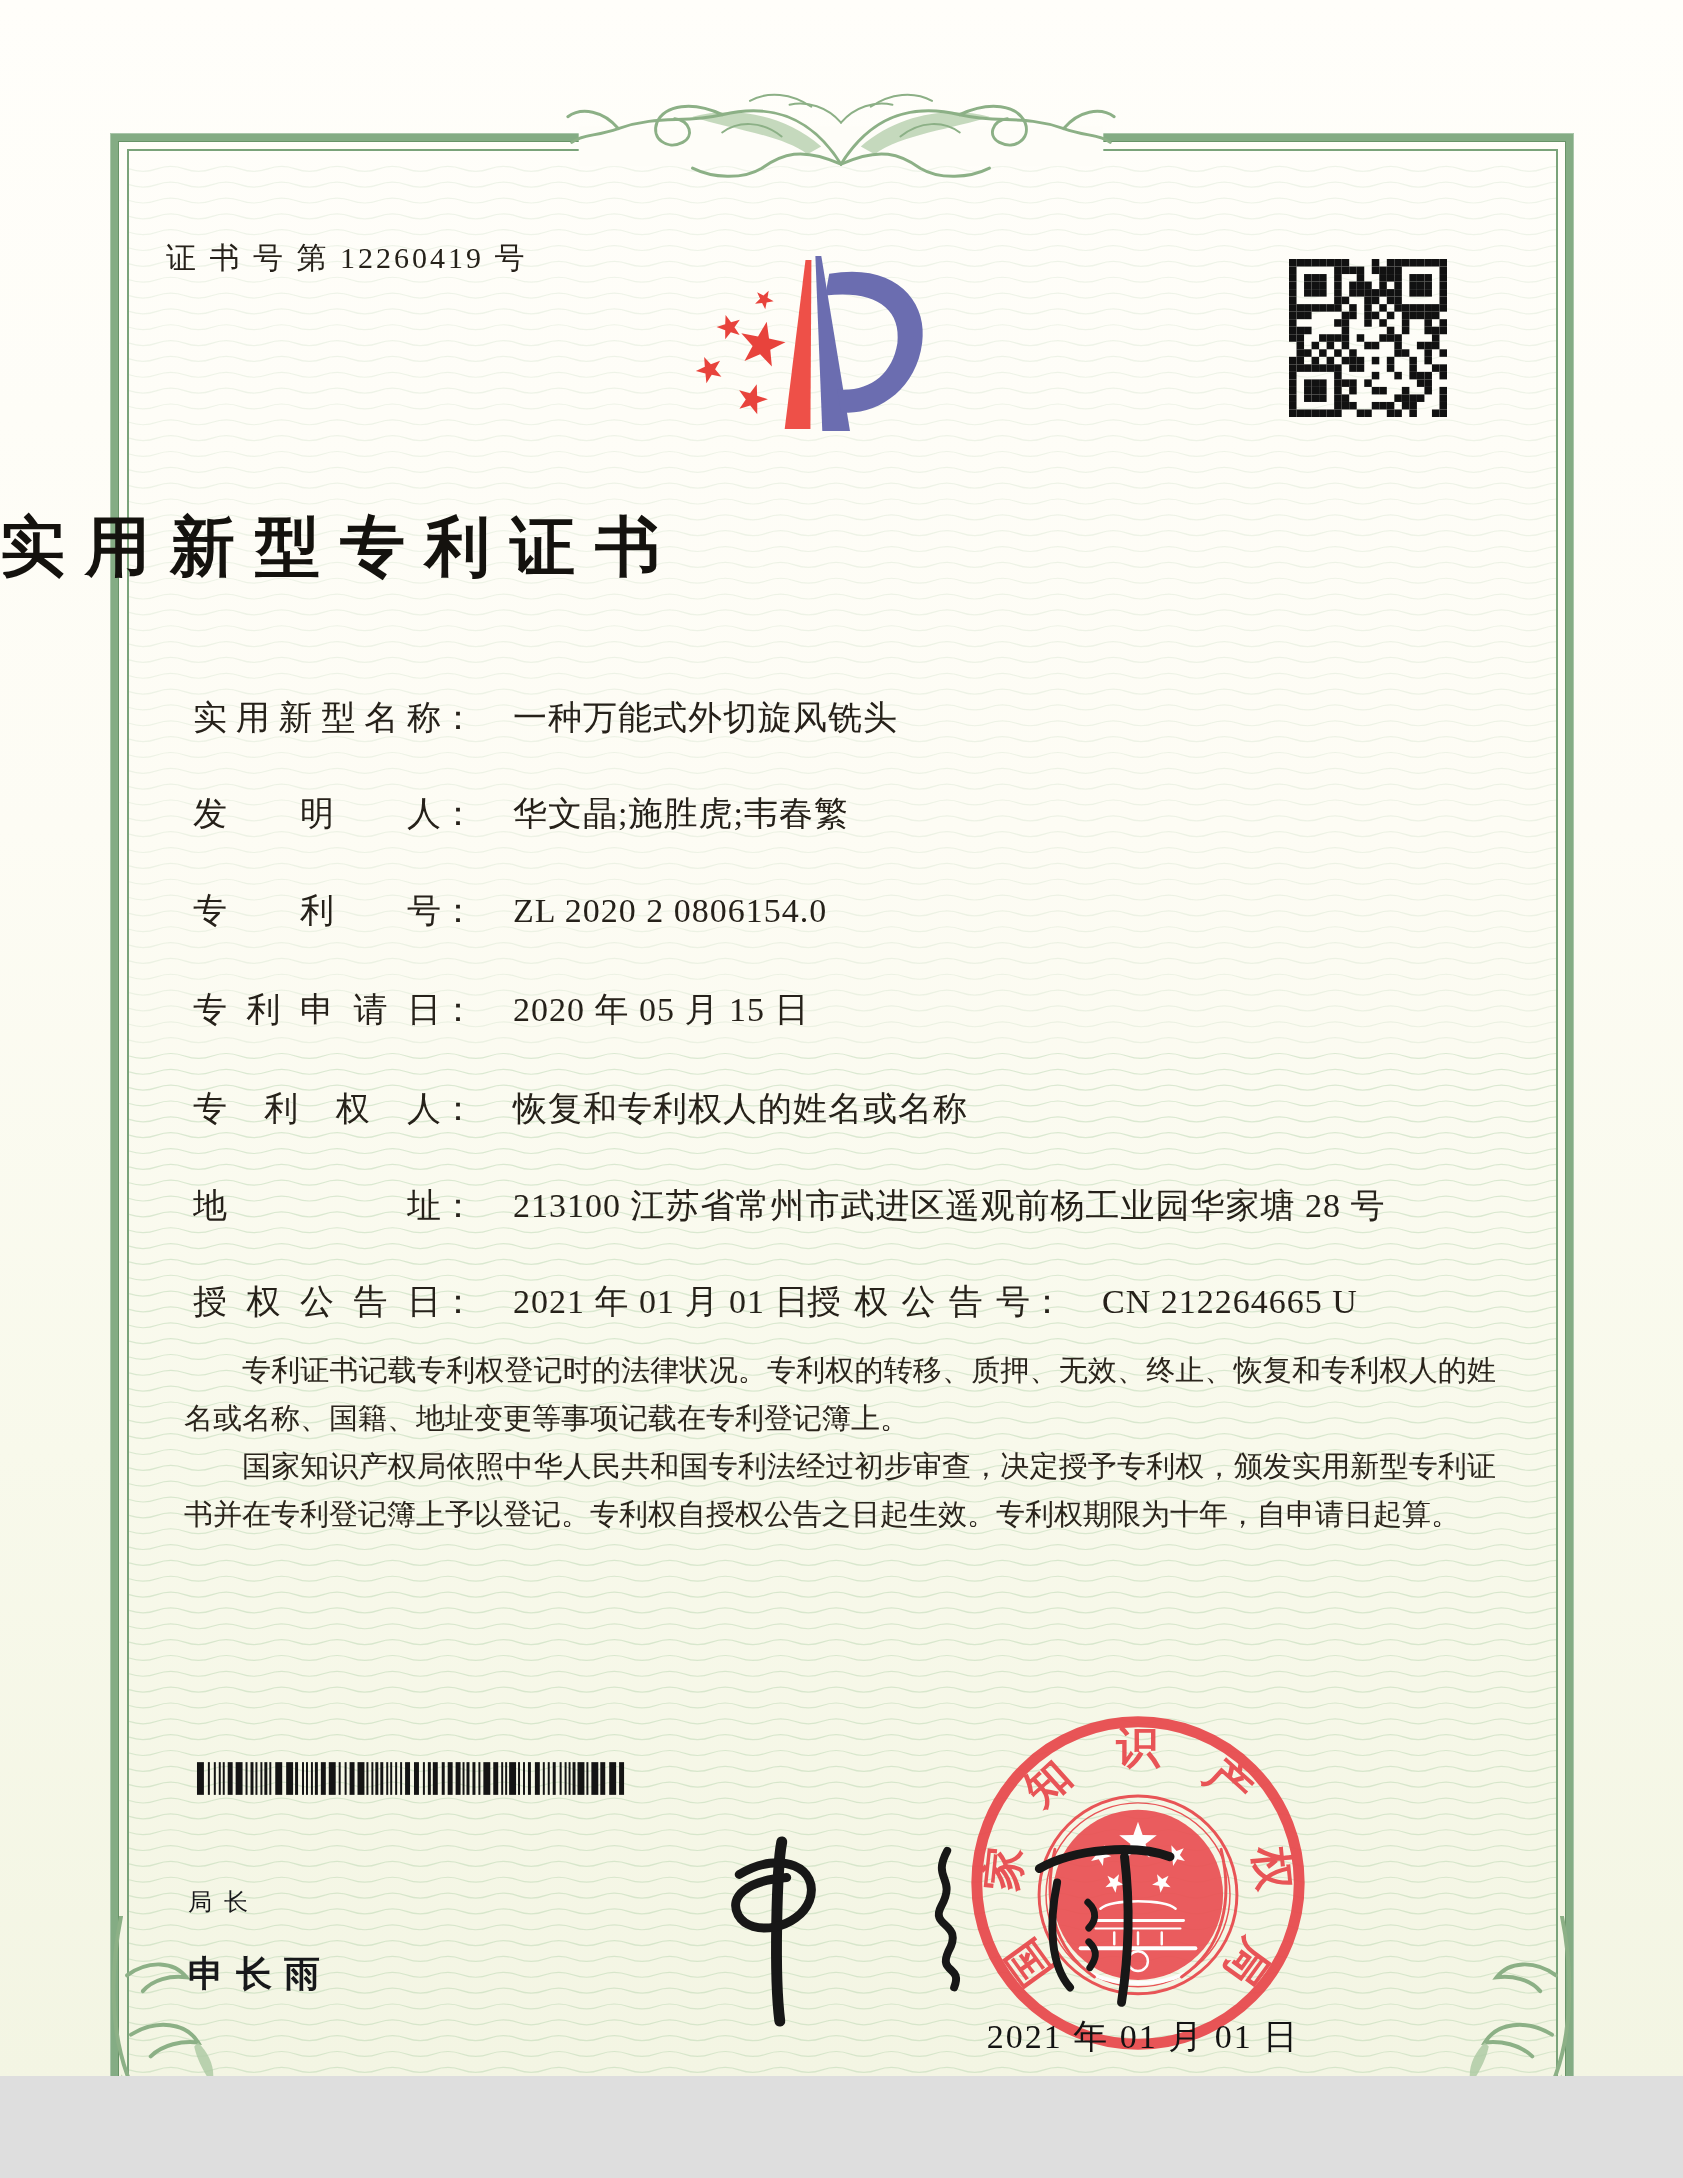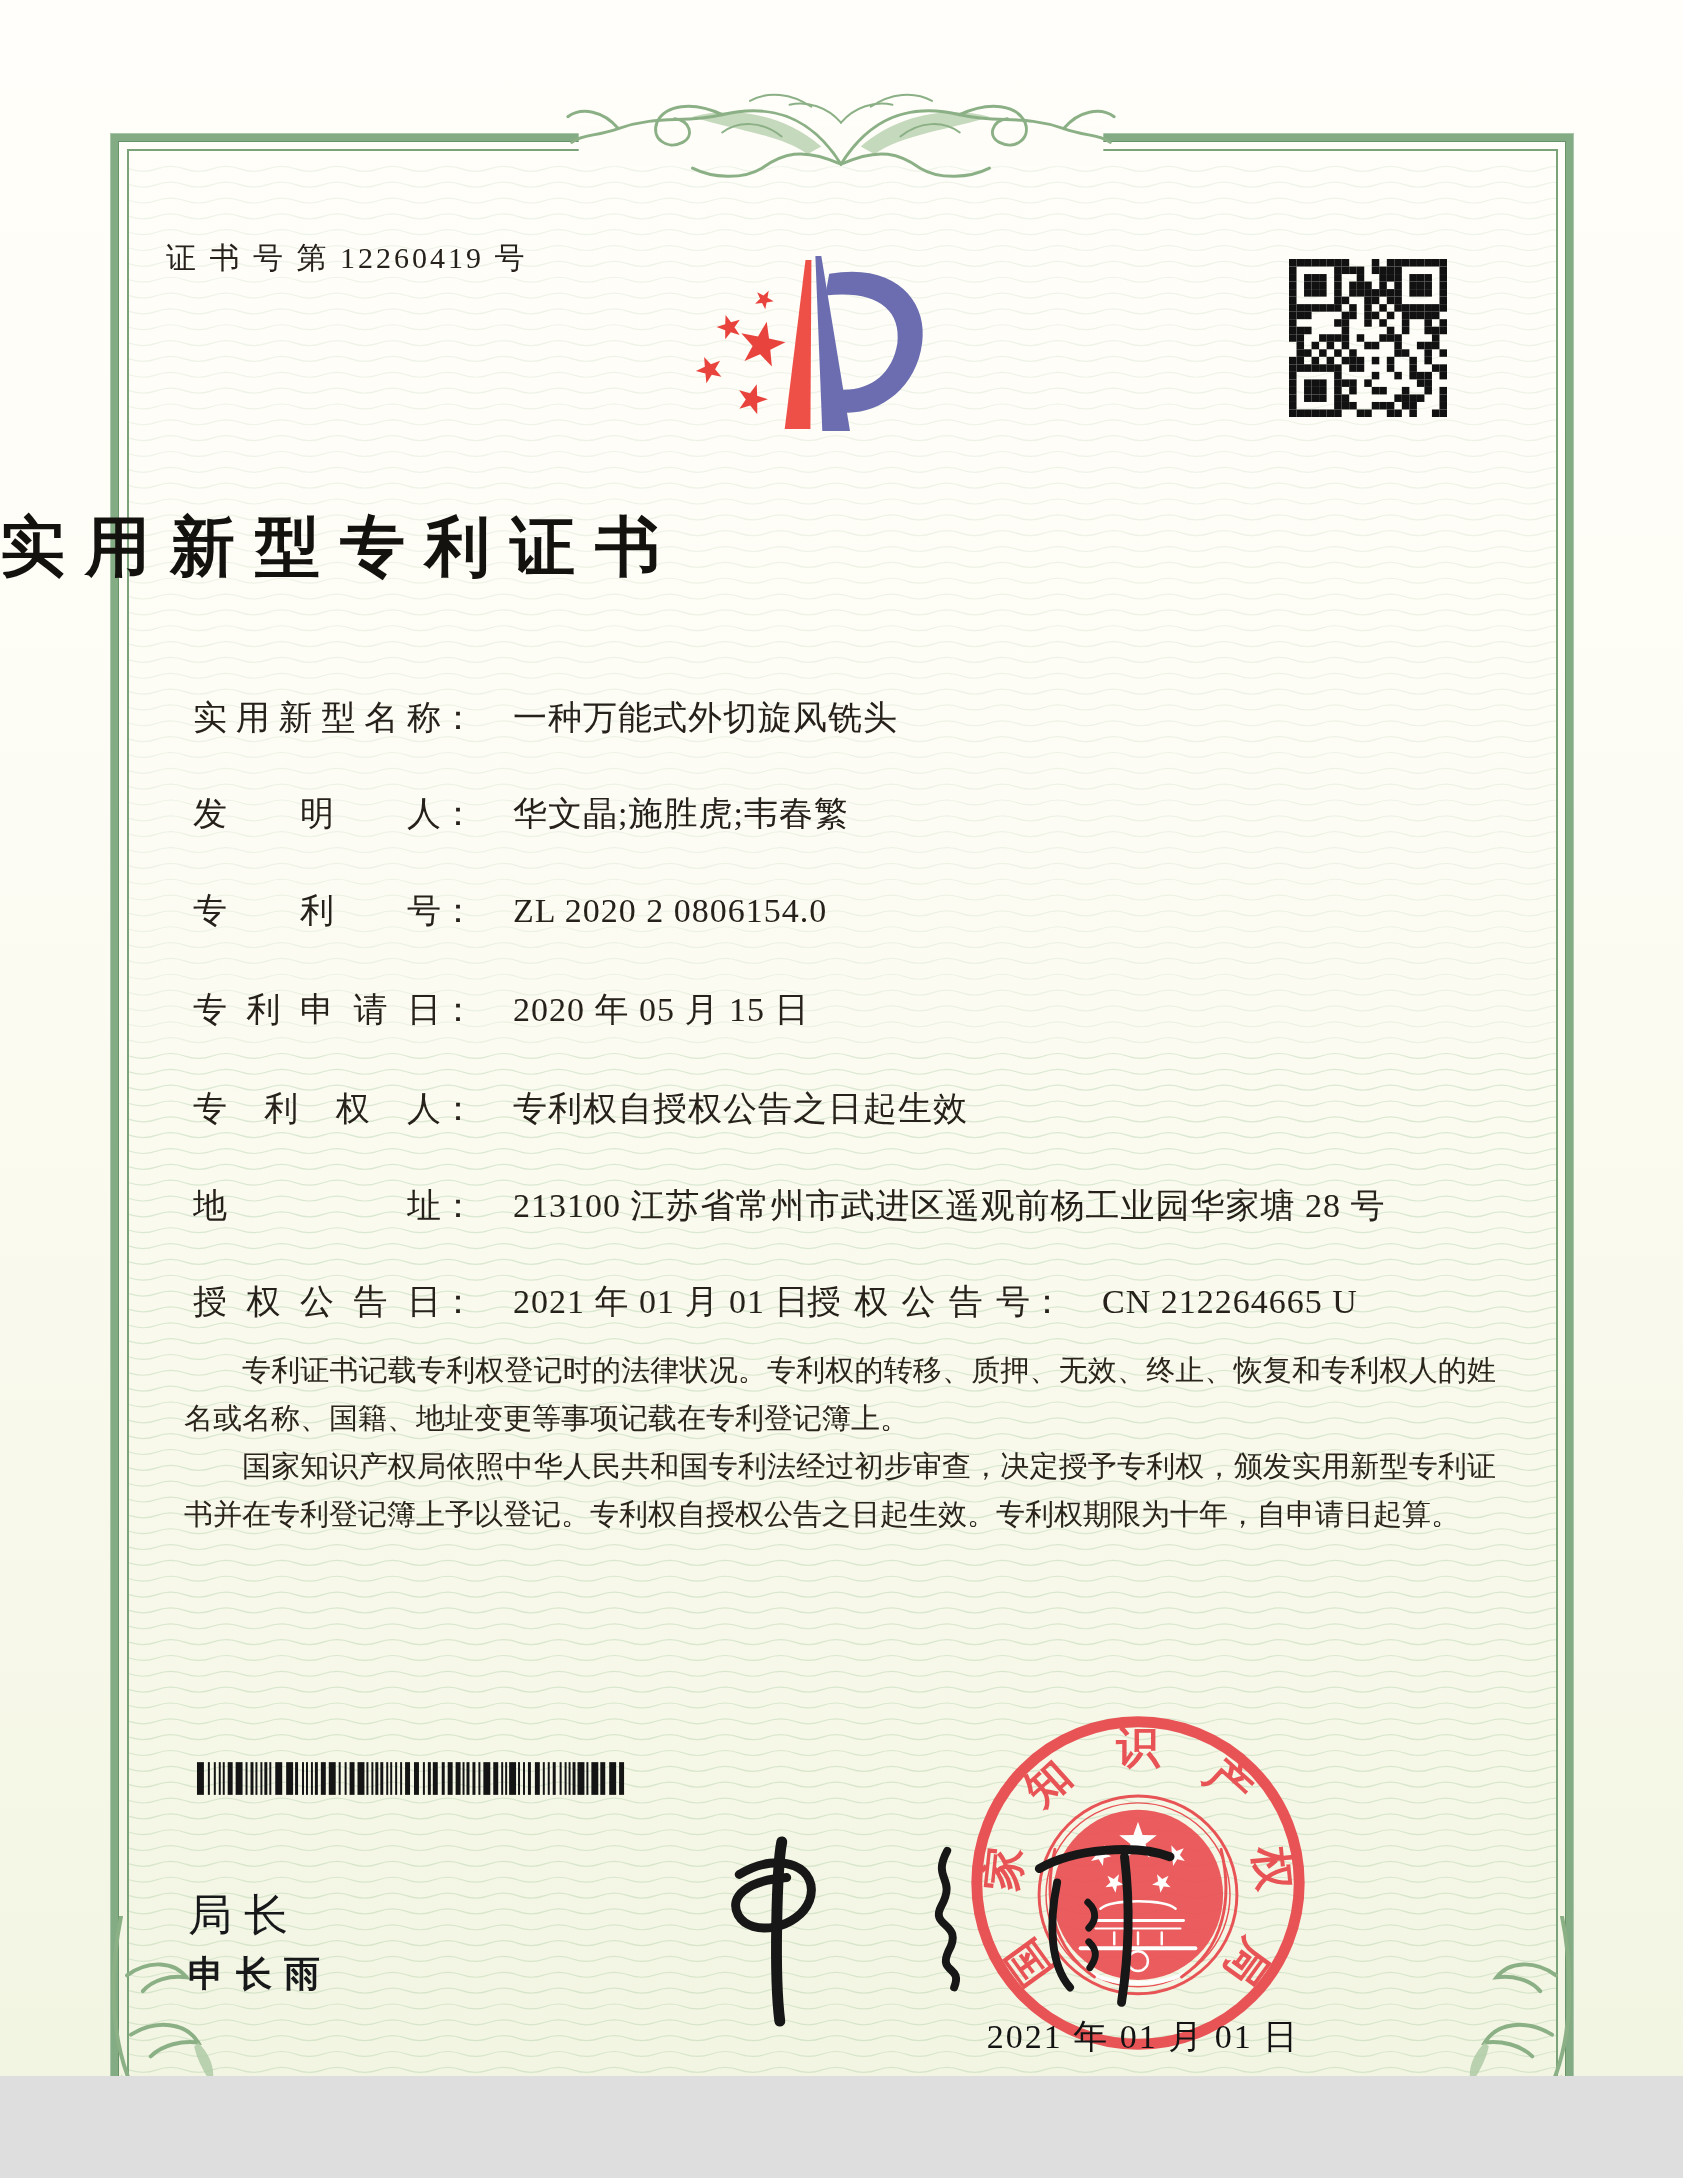--- a/index.html
+++ b/index.html
@@ -19,21 +19,21 @@
   .field{position:absolute;left:193px;width:1322px;display:flex;align-items:flex-start;
          font-size:34px;line-height:44px;z-index:3;}
   .flabel{flex:none;display:inline-flex;justify-content:space-between;}
   .w250{width:248px;} .w225{width:223px;}
   .fcolon{flex:none;margin-right:14px;}
   .fvalue{flex:none;letter-spacing:1px;white-space:nowrap;margin-left:24px;}
   .pair2{position:absolute;left:614px;top:0;display:flex;}
   .paras{left:184px;top:1346px;width:1312px;font-size:29px;line-height:48px;
          text-align:justify;color:#2a241c;z-index:3;}
   .paras p{margin:0;text-indent:2em;}
-  .director-title{left:188px;top:1886px;font-size:44px;letter-spacing:12px;color:#17181a;
+  .director-title{left:188px;top:1886px;font-size:24px;letter-spacing:12px;color:#17181a;
          font-family:"Liberation Sans","DejaVu Sans",sans-serif;font-weight:500;z-index:3;}
   .director-name{left:188px;top:1950px;font-size:36px;letter-spacing:12px;color:#17181a;
          font-family:"Liberation Sans","DejaVu Sans",sans-serif;font-weight:700;z-index:3;}
   .seal-date{left:965px;top:2014px;width:356px;text-align:center;font-size:34px;
          letter-spacing:2px;color:#131313;z-index:6;}
   .footer{left:0;top:2121px;width:1683px;text-align:center;font-size:26px;
          letter-spacing:5px;color:#2a241c;z-index:3;}
   
   .waves{left:129px;top:151px;z-index:0;}
   .logo{left:673px;top:244px;z-index:3;}
@@ -552,21 +552,21 @@
       <span class="fvalue">2020 年 05 月 15 日</span>
   </div>
   <div class="field" style="top:1087px">
     <span class="flabel w250 spread">
         <span>专</span>
         <span>利</span>
         <span>权</span>
         <span>人</span>
       </span>
       <span class="fcolon">：</span>
-      <span class="fvalue">专利权自授权公告之日起生效</span>
+      <span class="fvalue">恢复和专利权人的姓名或名称</span>
   </div>
   <div class="field" style="top:1184px">
     <span class="flabel w250 spread">
         <span>地</span>
         <span>址</span>
       </span>
       <span class="fcolon">：</span>
       <span class="fvalue">213100 江苏省常州市武进区遥观前杨工业园华家塘 28 号</span>
   </div>
   <div class="field" style="top:1280px">

